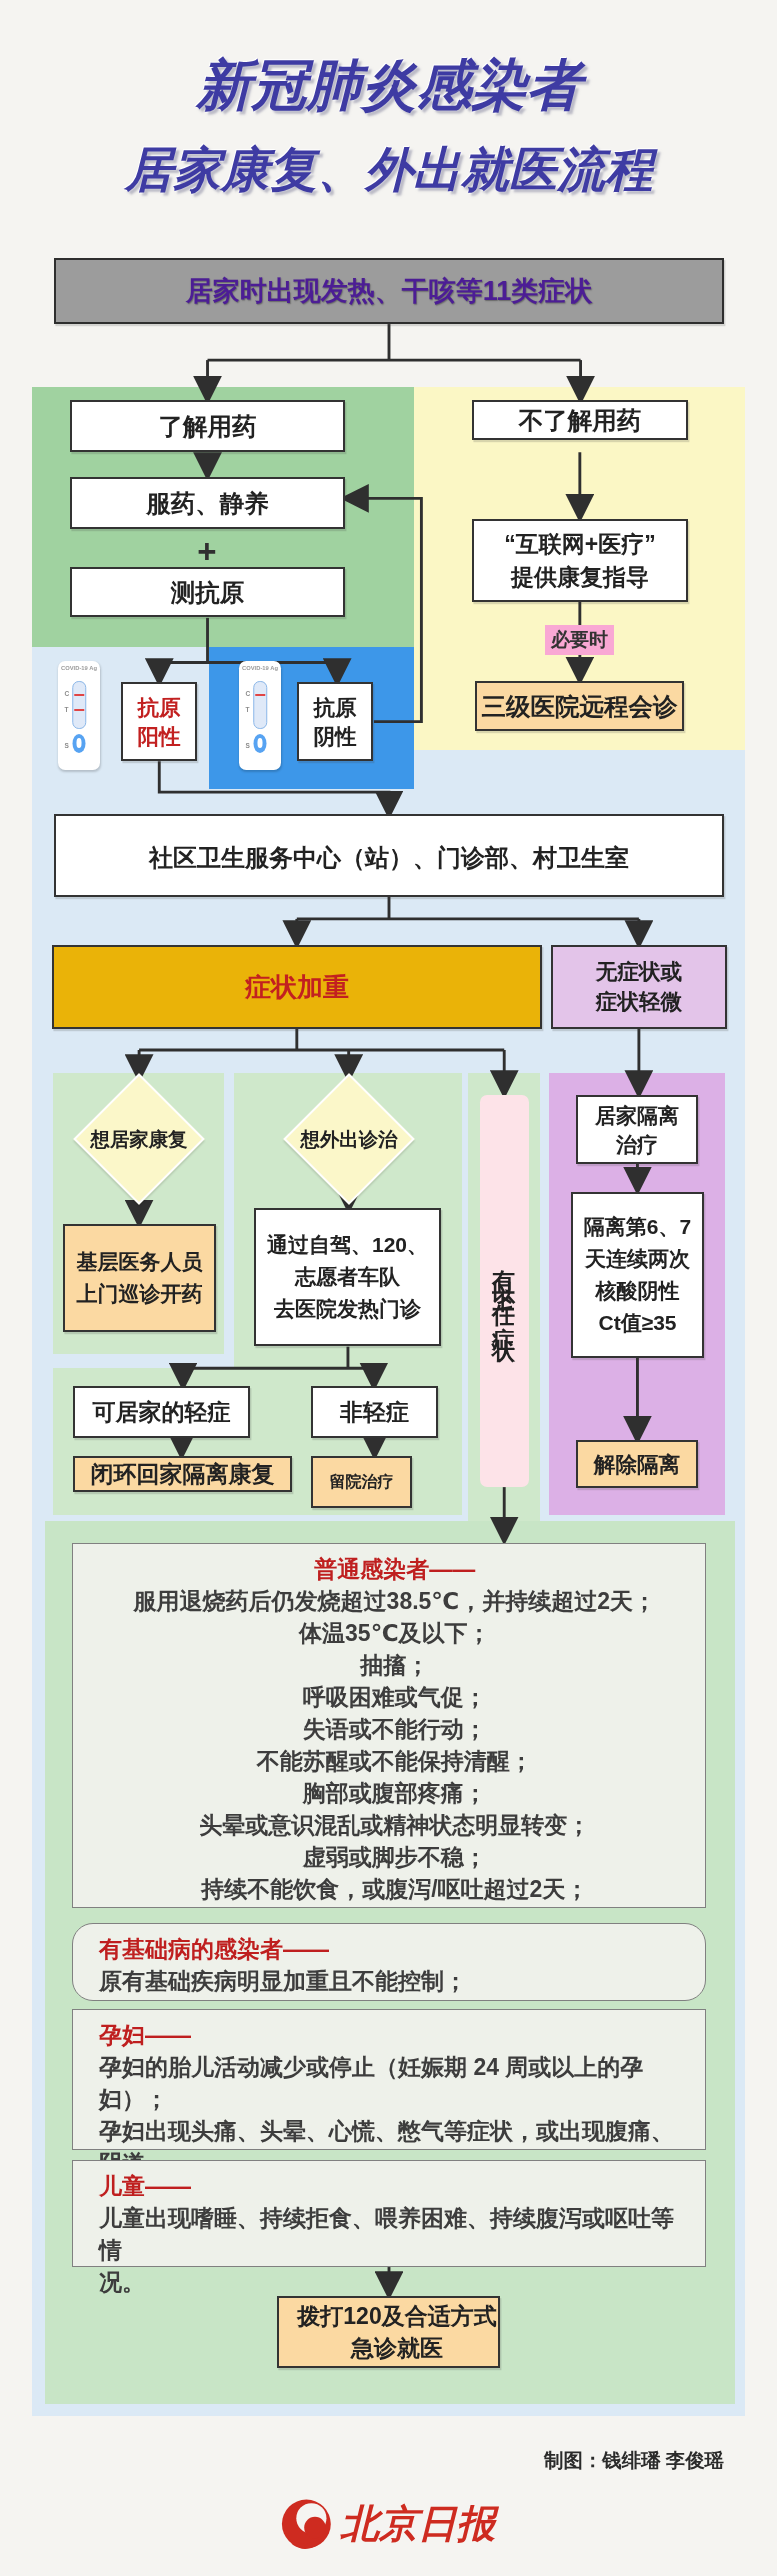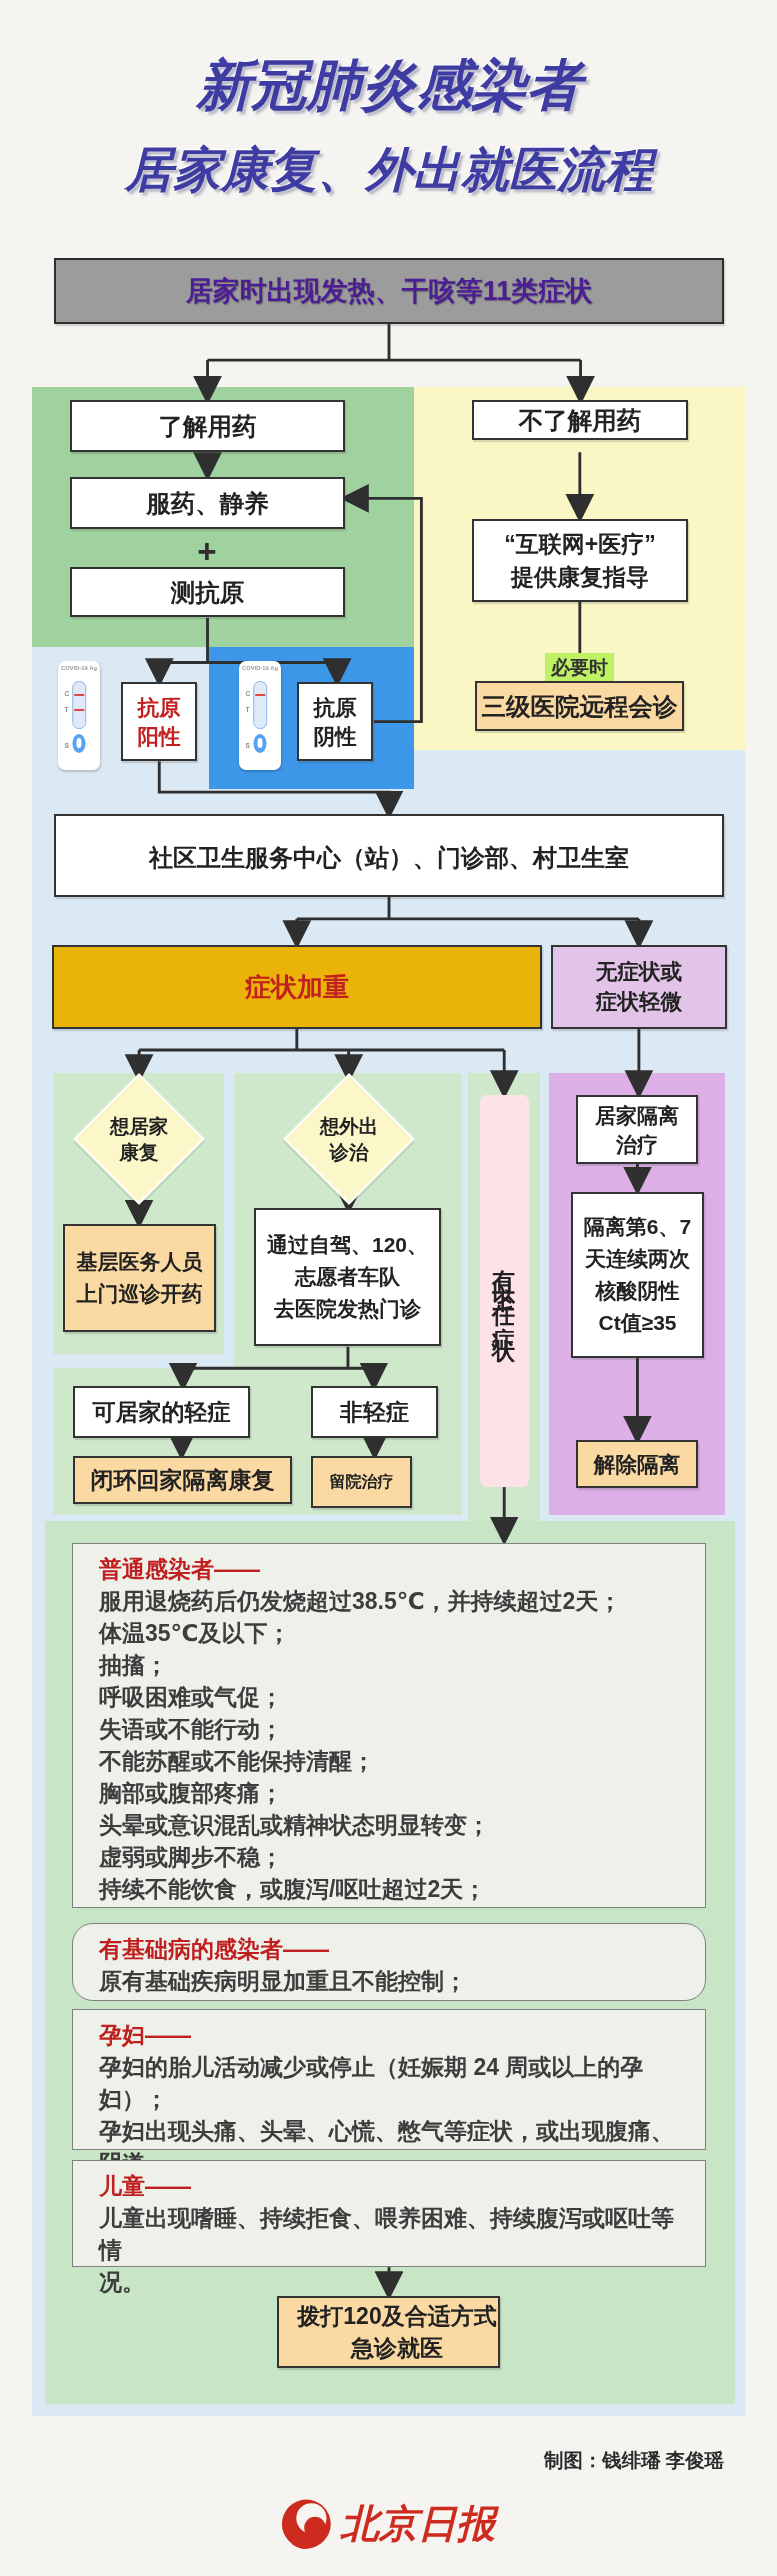--- a/index.html
+++ b/index.html
@@ -12,27 +12,27 @@
        display:flex;flex-direction:column;align-items:center;justify-content:center;
        font-weight:bold;color:#222;text-align:center;z-index:3;
        box-shadow:1.4px 2.2px 0 rgba(60,60,60,.18);}
   .orange{background:#fbd9a2;}
   .lgreen{background:#eab308;}
   .lpurple{background:#e3c4e9;}
   .title-line{position:absolute;width:100%;text-align:center;font-weight:900;font-style:italic;
        color:#3e3ba3;z-index:3;text-shadow:2.9px 2.9px 2.2px rgba(130,130,155,.5),-0.7px -0.7px 0 #fff,0.7px 0.7px 0 #fff;}
   .graybox{background:#9c9c9c;border:2.2px solid #2e2e2e;color:#4c1d95;font-size:27px;
        text-shadow:0.7px 1.4px 1.4px rgba(0,0,0,.35);}
-  .tag{position:absolute;z-index:3;background:#bef264;font-weight:bold;color:#333;
-       display:flex;align-items:center;justify-content:center;margin-top:28px;}
+  .tag{position:absolute;z-index:3;background:#f9a8d4;font-weight:bold;color:#333;
+       display:flex;align-items:center;justify-content:center;}
   .diamond-wrap{position:absolute;z-index:3;}
   .diamond{position:absolute;left:50%;top:50%;width:89px;height:89px;
        transform:translate(-50%,-50%) rotate(45deg);background:#fbf7c9;border:2.2px solid #fff;
        box-shadow:1.4px 1.4px 2.2px rgba(0,0,0,.15);}
-  .diamond-label{position:absolute;inset:0;display:flex;flex-direction:column;align-items:center;
+  .diamond-label{position:absolute;inset:0;display:flex;flex-direction:row;align-items:center;
        justify-content:center;font-weight:bold;font-size:19.4px;line-height:26px;color:#222;}
   .pinkbar{position:absolute;z-index:3;background:#fde3e8;border-radius:7.2px;
        display:flex;align-items:center;justify-content:center;
        writing-mode:vertical-rl;font-weight:bold;font-size:23px;letter-spacing:11.5px;color:#222;}
   .sym-box{position:absolute;z-index:3;background:#eef1ea;border:1.4px solid #808080;
        box-sizing:border-box;text-align:left;font-size:23px;font-weight:bold;color:#3d3d3d;
        line-height:32px;padding:8.6px 14.4px 0 26px;}
   .sym-title{color:#bf1f1f;}
   .strip{position:absolute;width:42px;height:109px;background:#fff;border-radius:7.2px;z-index:3;
        box-shadow:0.7px 1.4px 2.2px rgba(0,0,0,.18);}
@@ -190,38 +190,38 @@
       <div class="ln">基层医务人员</div>
       <div class="ln">上门巡诊开药</div>
     </div>
   <div class="box" style="left:254px;top:1208px;width:187px;height:138px;font-size:21px;line-height:32px;">
       <div class="ln">通过自驾、120、</div>
       <div class="ln">志愿者车队</div>
       <div class="ln">去医院发热门诊</div>
     </div>
   <div class="box" style="left:73px;top:1386px;width:177px;height:52px;font-size:23px;">可居家的轻症</div>
   <div class="box" style="left:311px;top:1386px;width:127px;height:52px;font-size:23px;">非轻症</div>
-  <div class="box orange" style="left:73px;top:1456px;width:219px;height:48px;font-size:23px;">闭环回家隔离康复</div>
+  <div class="box orange" style="left:73px;top:1456px;width:219px;height:36px;font-size:23px;">闭环回家隔离康复</div>
   <div class="box orange" style="left:311px;top:1456px;width:101px;height:52px;font-size:16px;">留院治疗</div>
 
   <div class="pinkbar" style="left:480px;top:1095px;width:49px;height:392px;">有以下任一症状</div>
 
   <div class="box" style="left:576px;top:1095px;width:122px;height:69px;font-size:21px;line-height:29px;">
       <div class="ln">居家隔离</div>
       <div class="ln">治疗</div>
     </div>
   <div class="box" style="left:571px;top:1192px;width:133px;height:166px;font-size:21px;line-height:32px;">
       <div class="ln">隔离第6、7</div>
       <div class="ln">天连续两次</div>
       <div class="ln">核酸阴性</div>
       <div class="ln">Ct值≥35</div>
     </div>
   <div class="box orange" style="left:576px;top:1440px;width:122px;height:48px;font-size:21.6px;">解除隔离</div>
 
-  <div class="sym-box" style="left:72px;top:1543px;width:634px;height:365px;">
+  <div class="sym-box" style="left:72px;top:1543px;width:634px;height:365px;text-align:center;">
     <div class="sym-title">普通感染者——</div>
     <div>
         <div class="ln">服用退烧药后仍发烧超过38.5℃，并持续超过2天；</div>
         <div class="ln">体温35℃及以下；</div>
         <div class="ln">抽搐；</div>
         <div class="ln">呼吸困难或气促；</div>
         <div class="ln">失语或不能行动；</div>
         <div class="ln">不能苏醒或不能保持清醒；</div>
         <div class="ln">胸部或腹部疼痛；</div>
         <div class="ln">头晕或意识混乱或精神状态明显转变；</div>

